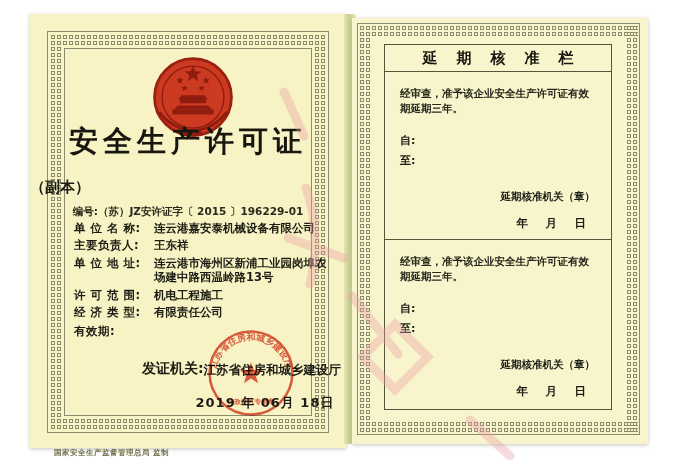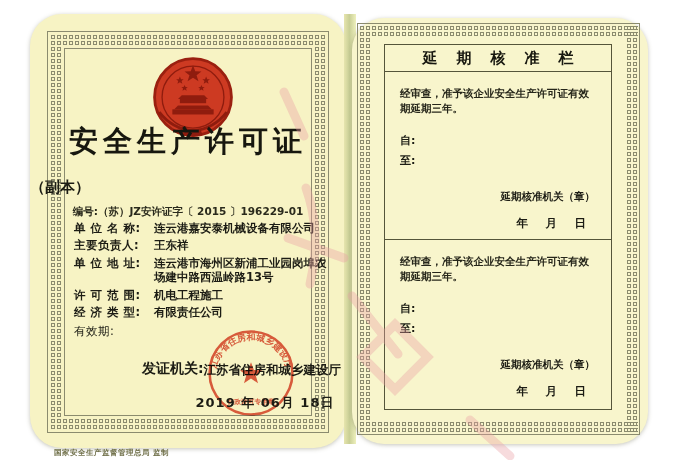--- a/index.html
+++ b/index.html
@@ -8,21 +8,20 @@
     font-family:"DejaVu Sans","Liberation Sans",sans-serif;
     background:#ffffff;
     position:relative;
     overflow:hidden;
     color:#1c1c14;
   }
   .page {
     position:absolute;
     background:#f7f3c4;
     box-shadow:0 1px 4px rgba(90,90,60,.35);
-    border-radius:32px;
   }
   .left-page  { left:30px;  top:14px; width:316px; height:434px; }
   .right-page { left:352px; top:18px; width:296px; height:426px; background:#f8f5cc; }
   .fold {
     position:absolute; left:344px; top:14px; width:12px; height:430px;
     background:linear-gradient(to right,#e7e5ae,#c9cf96 45%,#eef0bd);
   }
   
   .hairline { position:absolute; border:1px solid #8b8b6e; }
   .chain {
@@ -54,21 +53,21 @@
     text-align:left; font-size:15px; font-weight:bold;
   }
   .cert-serial {
     position:absolute; left:0; top:191px; width:100%;
     text-align:center; font-size:10.5px; font-weight:bold; color:#2a2a1c;
   }
   .fields { position:absolute; left:44px; right:18px; top:207px; }
   .frow { display:flex; margin-bottom:3px; font-size:11.5px; font-weight:bold; line-height:1.25; }
   .flabel { flex:0 0 80px; letter-spacing:.5px; }
   .fvalue { flex:1; }
-  .validity { display:flex; margin-top:5px; font-size:11.5px; font-weight:normal; }
+  .validity { display:flex; margin-top:5px; font-size:11.5px; font-weight:bold; }
   .validity .flabel { flex:0 0 50px; }
   .issuer {
     position:absolute; left:112px; top:346px; display:flex;
     font-weight:bold; white-space:nowrap;
   }
   .issuer .ilabel { font-size:14px; }
   .issuer .ivalue { font-size:12.5px; padding-top:2px; }
   .issue-date {
     position:absolute; left:150px; top:380px; width:170px;
     text-align:center; font-size:13px; font-weight:bold; letter-spacing:1px;

